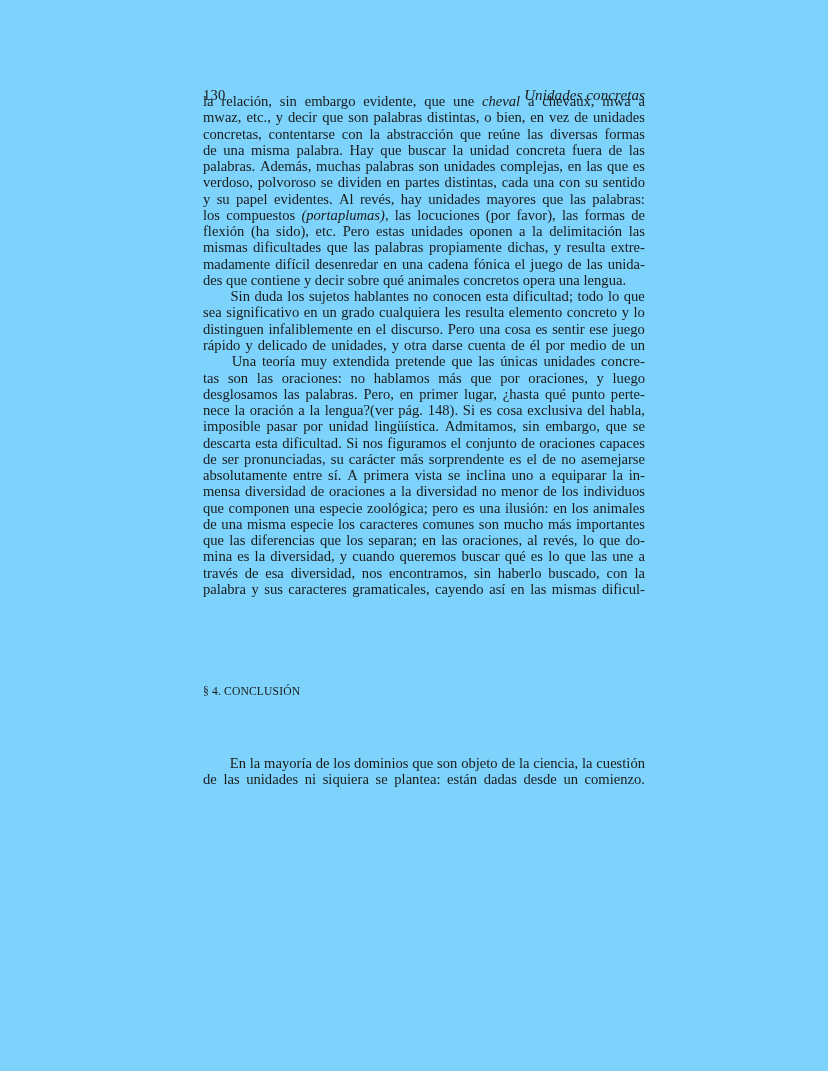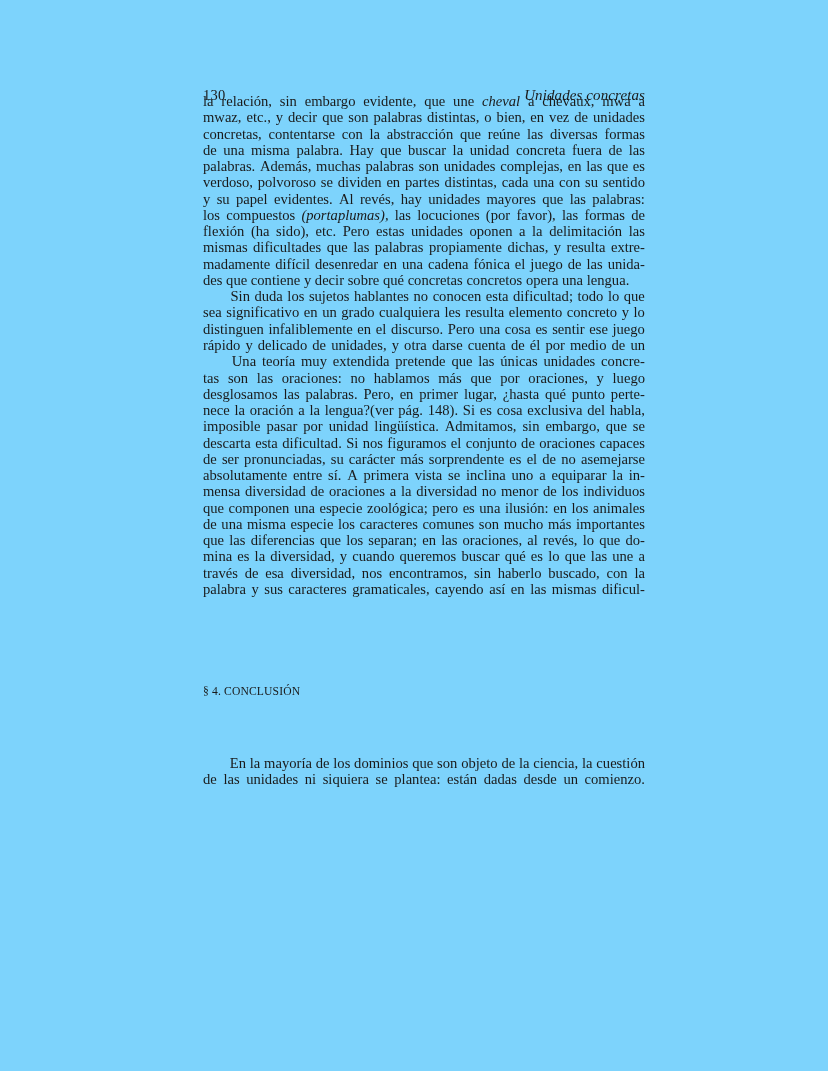--- a/index.html
+++ b/index.html
@@ -119,21 +119,21 @@
       <span class="line just"><span class="w">mwaz,</span><span class="w">etc.,</span><span class="w">y</span><span class="w">decir</span><span class="w">que</span><span class="w">son</span><span class="w">palabras</span><span class="w">distintas,</span><span class="w">o</span><span class="w">bien,</span><span class="w">en</span><span class="w">vez</span><span class="w">de</span><span class="w">unidades</span></span>
       <span class="line just"><span class="w">concretas,</span><span class="w">contentarse</span><span class="w">con</span><span class="w">la</span><span class="w">abstracción</span><span class="w">que</span><span class="w">reúne</span><span class="w">las</span><span class="w">diversas</span><span class="w">formas</span></span>
       <span class="line just"><span class="w">de</span><span class="w">una</span><span class="w">misma</span><span class="w">palabra.</span><span class="w">Hay</span><span class="w">que</span><span class="w">buscar</span><span class="w">la</span><span class="w">unidad</span><span class="w">concreta</span><span class="w">fuera</span><span class="w">de</span><span class="w">las</span></span>
       <span class="line just"><span class="w">palabras.</span><span class="w">Además,</span><span class="w">muchas</span><span class="w">palabras</span><span class="w">son</span><span class="w">unidades</span><span class="w">complejas,</span><span class="w">en</span><span class="w">las</span><span class="w">que</span><span class="w">es</span></span>
       <span class="line just"><span class="w">verdoso,</span><span class="w">polvoroso</span><span class="w">se</span><span class="w">dividen</span><span class="w">en</span><span class="w">partes</span><span class="w">distintas,</span><span class="w">cada</span><span class="w">una</span><span class="w">con</span><span class="w">su</span><span class="w">sentido</span></span>
       <span class="line just"><span class="w">y</span><span class="w">su</span><span class="w">papel</span><span class="w">evidentes.</span><span class="w">Al</span><span class="w">revés,</span><span class="w">hay</span><span class="w">unidades</span><span class="w">mayores</span><span class="w">que</span><span class="w">las</span><span class="w">palabras:</span></span>
       <span class="line just"><span class="w">los</span><span class="w">compuestos</span><span class="w"><i>(portaplumas),</i></span><span class="w">las</span><span class="w">locuciones</span><span class="w">(por</span><span class="w">favor),</span><span class="w">las</span><span class="w">formas</span><span class="w">de</span></span>
       <span class="line just"><span class="w">flexión</span><span class="w">(ha</span><span class="w">sido),</span><span class="w">etc.</span><span class="w">Pero</span><span class="w">estas</span><span class="w">unidades</span><span class="w">oponen</span><span class="w">a</span><span class="w">la</span><span class="w">delimitación</span><span class="w">las</span></span>
       <span class="line just"><span class="w">mismas</span><span class="w">dificultades</span><span class="w">que</span><span class="w">las</span><span class="w">palabras</span><span class="w">propiamente</span><span class="w">dichas,</span><span class="w">y</span><span class="w">resulta</span><span class="w">extre-</span></span>
       <span class="line just"><span class="w">madamente</span><span class="w">difícil</span><span class="w">desenredar</span><span class="w">en</span><span class="w">una</span><span class="w">cadena</span><span class="w">fónica</span><span class="w">el</span><span class="w">juego</span><span class="w">de</span><span class="w">las</span><span class="w">unida-</span></span>
-      <span class="line last">des que contiene y decir sobre qué concretas concretos opera una lengua.</span>
+      <span class="line last">des que contiene y decir sobre qué animales concretos opera una lengua.</span>
     </p>
 
     <p class="para" style="margin:0;">
       <span class="line just first-indent"><span style="display: inline-block; width: 23px;"></span><span class="w">Sin</span><span class="w">duda</span><span class="w">los</span><span class="w">sujetos</span><span class="w">hablantes</span><span class="w">no</span><span class="w">conocen</span><span class="w">esta</span><span class="w">dificultad;</span><span class="w">todo</span><span class="w">lo</span><span class="w">que</span></span>
       <span class="line just"><span class="w">sea</span><span class="w">significativo</span><span class="w">en</span><span class="w">un</span><span class="w">grado</span><span class="w">cualquiera</span><span class="w">les</span><span class="w">resulta</span><span class="w">elemento</span><span class="w">concreto</span><span class="w">y</span><span class="w">lo</span></span>
       <span class="line just"><span class="w">distinguen</span><span class="w">infaliblemente</span><span class="w">en</span><span class="w">el</span><span class="w">discurso.</span><span class="w">Pero</span><span class="w">una</span><span class="w">cosa</span><span class="w">es</span><span class="w">sentir</span><span class="w">ese</span><span class="w">juego</span></span>
       <span class="line just"><span class="w">rápido</span><span class="w">y</span><span class="w">delicado</span><span class="w">de</span><span class="w">unidades,</span><span class="w">y</span><span class="w">otra</span><span class="w">darse</span><span class="w">cuenta</span><span class="w">de</span><span class="w">él</span><span class="w">por</span><span class="w">medio</span><span class="w">de</span><span class="w">un</span></span>
     </p>
 
     <p class="para" style="margin:0;">

